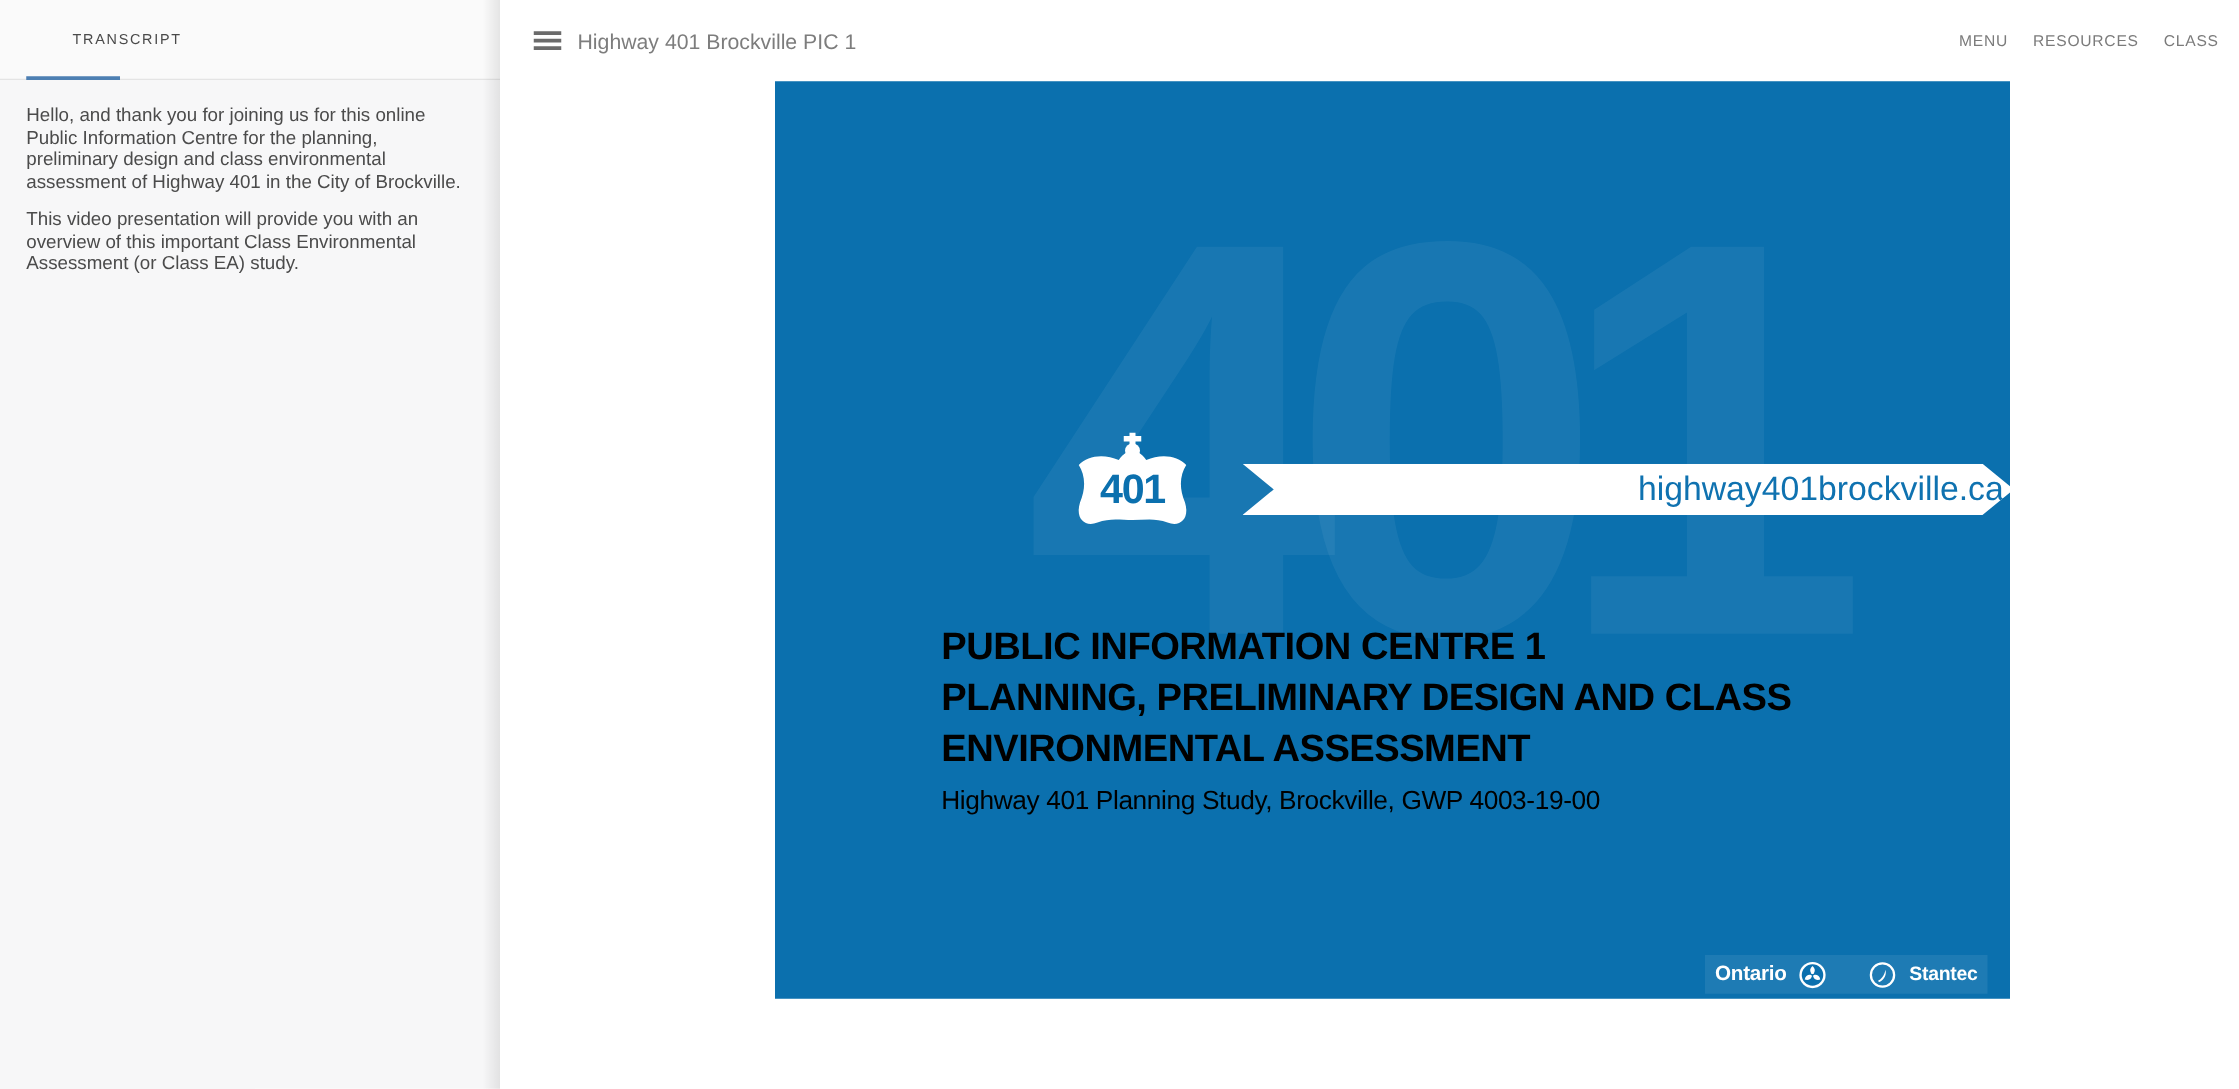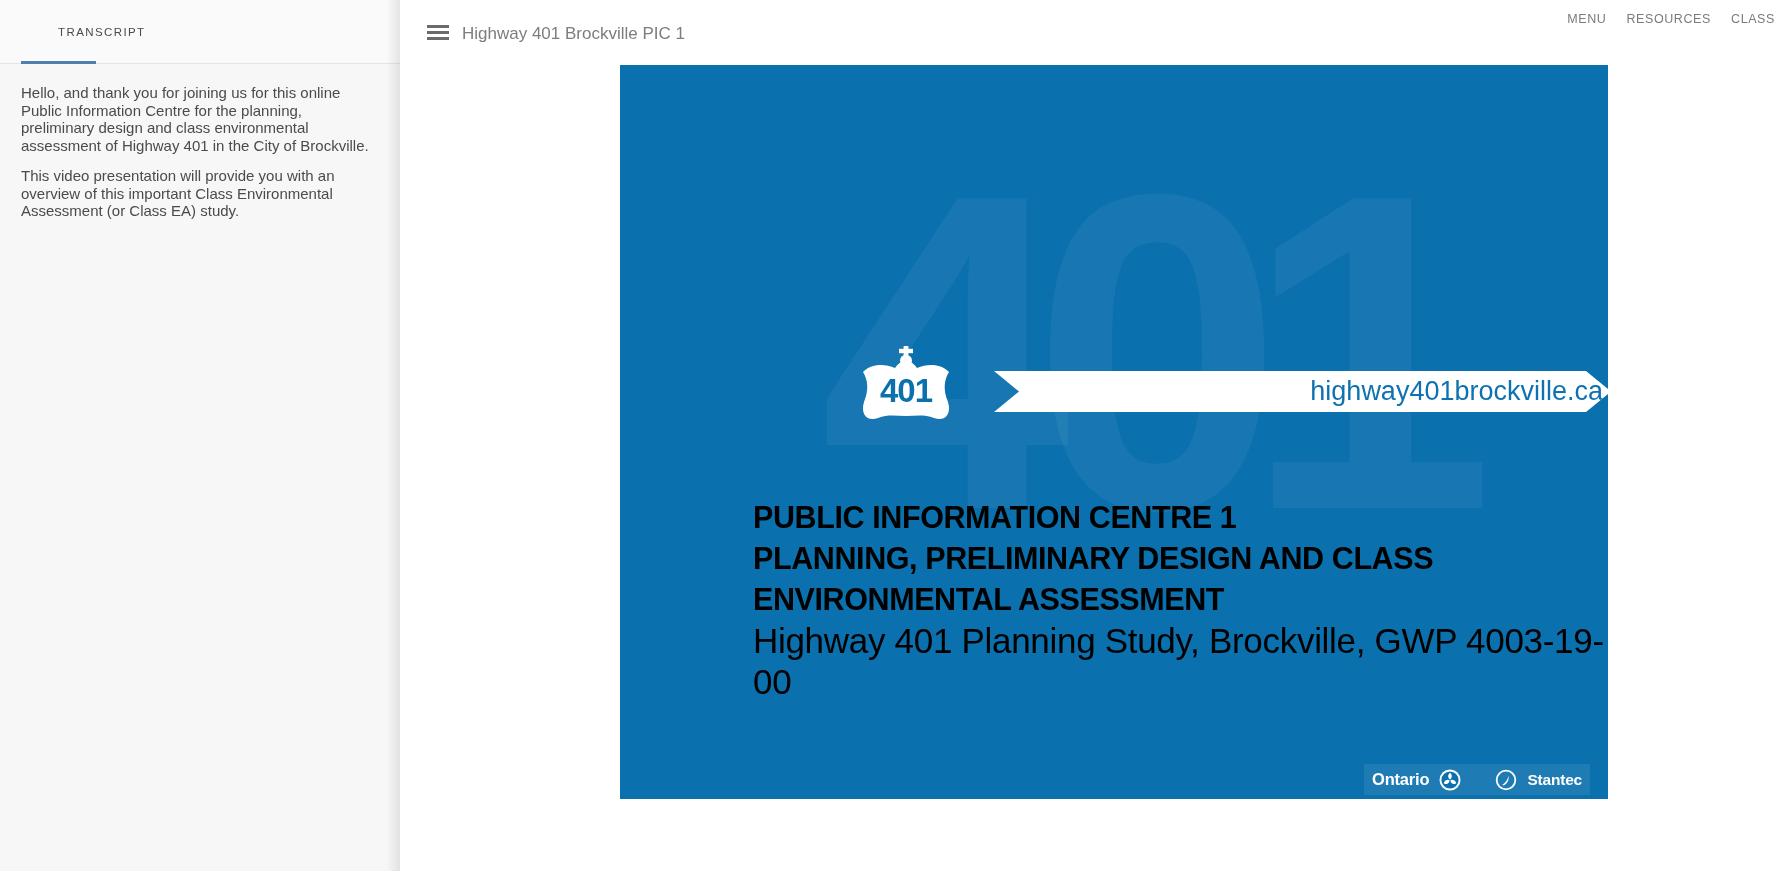--- a/index.html
+++ b/index.html
@@ -35,21 +35,21 @@
   
   .main { position:absolute; left:400px; top:0; width:1391px; height:871px; background:#fff; }
 
   .topbar { position:relative; height:65px; background:#fff; }
   .hamburger { position:absolute; left:27px; top:25px; width:22px; height:15px; cursor:pointer; }
   .hamburger span { display:block; width:22px; height:2.6px; background:#6b6b6b; margin-bottom:3.6px; }
   .topbar-title {
     position:absolute; left:62px; top:24px; font-size:17px; color:#7d7d7d;
   }
   .topbar-links {
-    position:absolute; right:16px; top:12px; display:flex; gap:20px;
+    position:absolute; right:16px; top:26px; display:flex; gap:20px;
   }
   .topbar-links .link {
     font-size:12.5px; color:#7b7b7b; letter-spacing:0.6px; cursor:pointer;
   }
 
   
   .slide {
     position:absolute; left:220px; top:65px; width:988px; height:734px;
     background:#0b70ae; overflow:hidden;
   }
@@ -63,21 +63,21 @@
   .ribbon {
     position:absolute; left:374px; top:306px; width:617px; height:41px;
     background:#fff;
     clip-path:polygon(0 0, calc(100% - 25px) 0, 100% 50%, calc(100% - 25px) 100%, 0 100%, 25px 50%);
     display:flex; align-items:center; justify-content:flex-end;
   }
   .ribbon-text { font-size:27px; color:#0f72b0; padding-right:8px; }
 
   .headline { position:absolute; left:133px; top:432px; color:#000000; }
   .headline .h-bold { font-size:30.5px; font-weight:bold; line-height:41px; letter-spacing:-0.4px; }
-  .headline .h-sub  { font-size:35px; font-weight:normal; line-height:41px; letter-spacing:-0.3px; }
+  .headline .h-sub  { font-size:21px; font-weight:normal; line-height:41px; letter-spacing:-0.3px; }
 
   .logo-band {
     position:absolute; left:744px; top:699px; width:226px; height:31px;
     background:rgba(255,255,255,0.08);
     display:flex; align-items:center; justify-content:space-between;
     padding:0 8px;
   }
   .logo-group { display:flex; align-items:center; gap:10px; }
   .ontario-word { color:#fff; font-weight:bold; font-size:16.5px; letter-spacing:-0.2px; }
   .stantec-word { color:#fff; font-weight:bold; font-size:15.5px; letter-spacing:-0.2px; }

